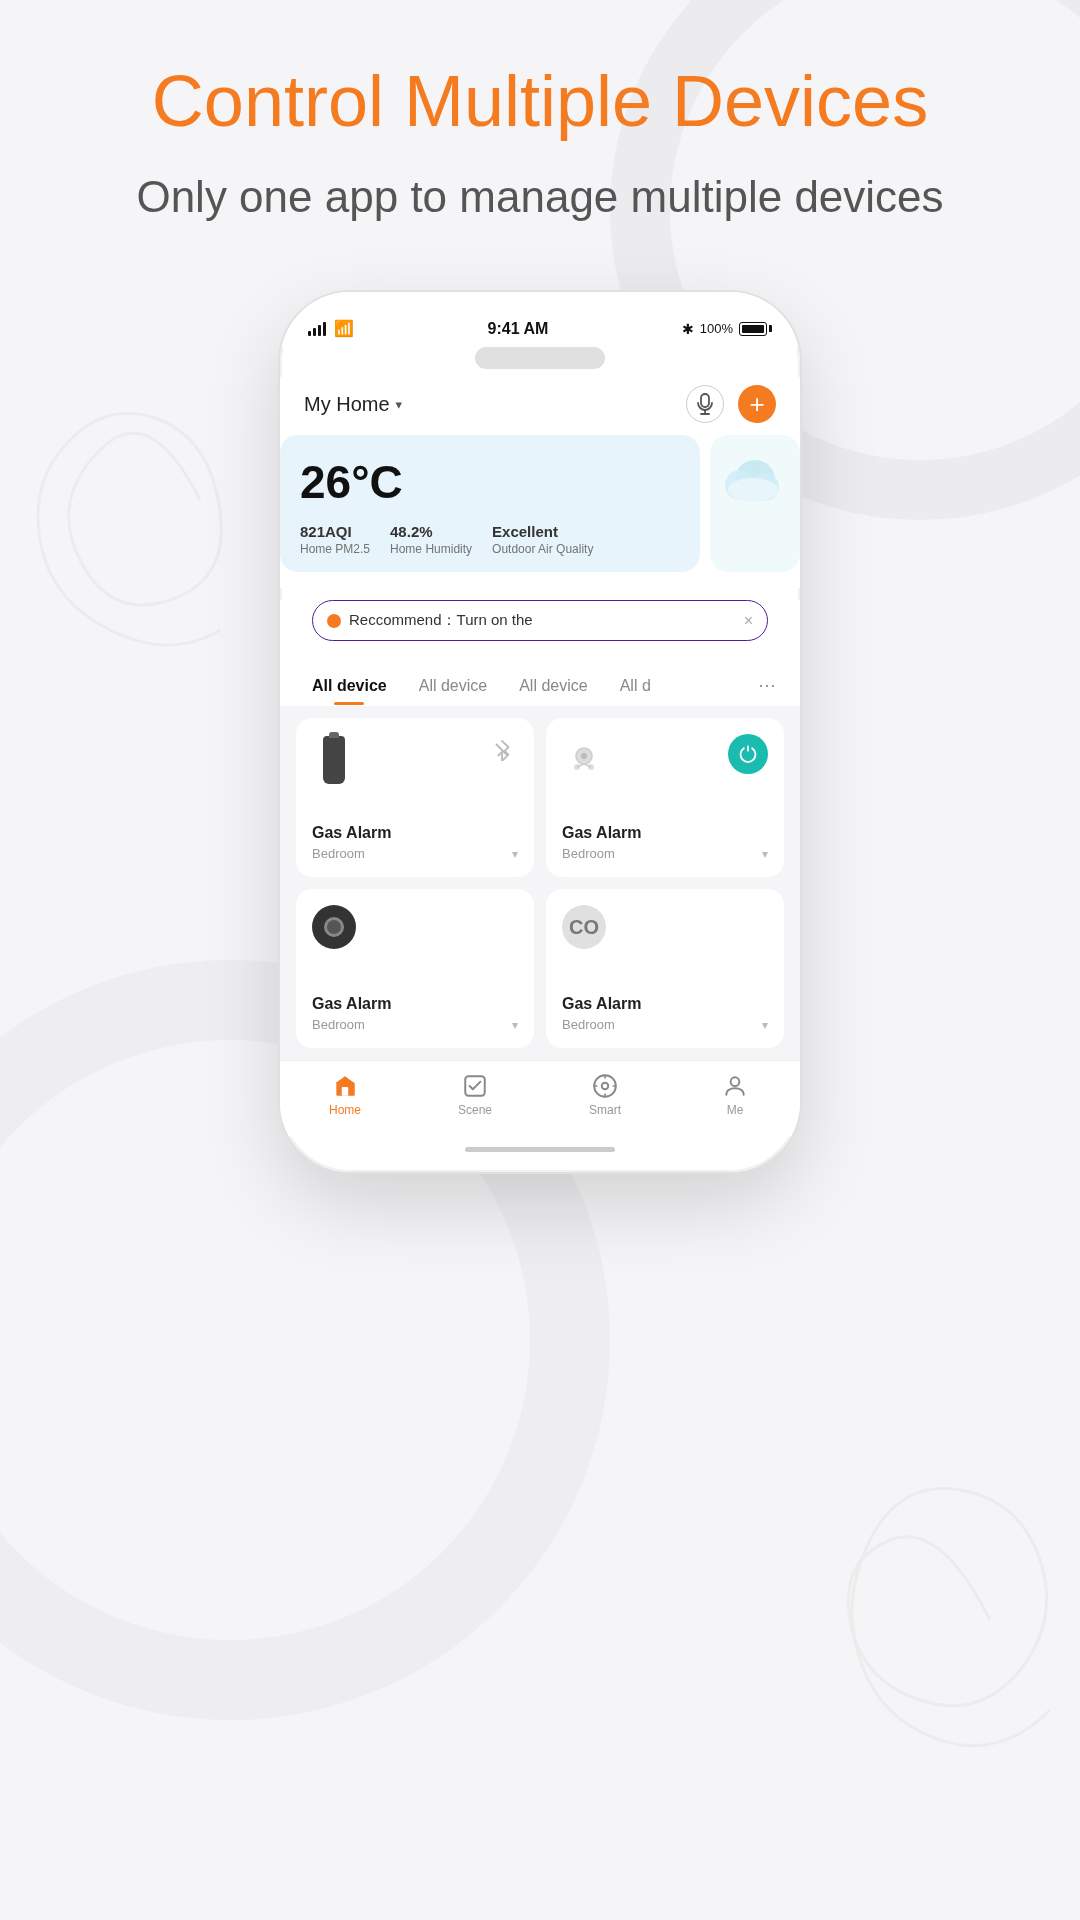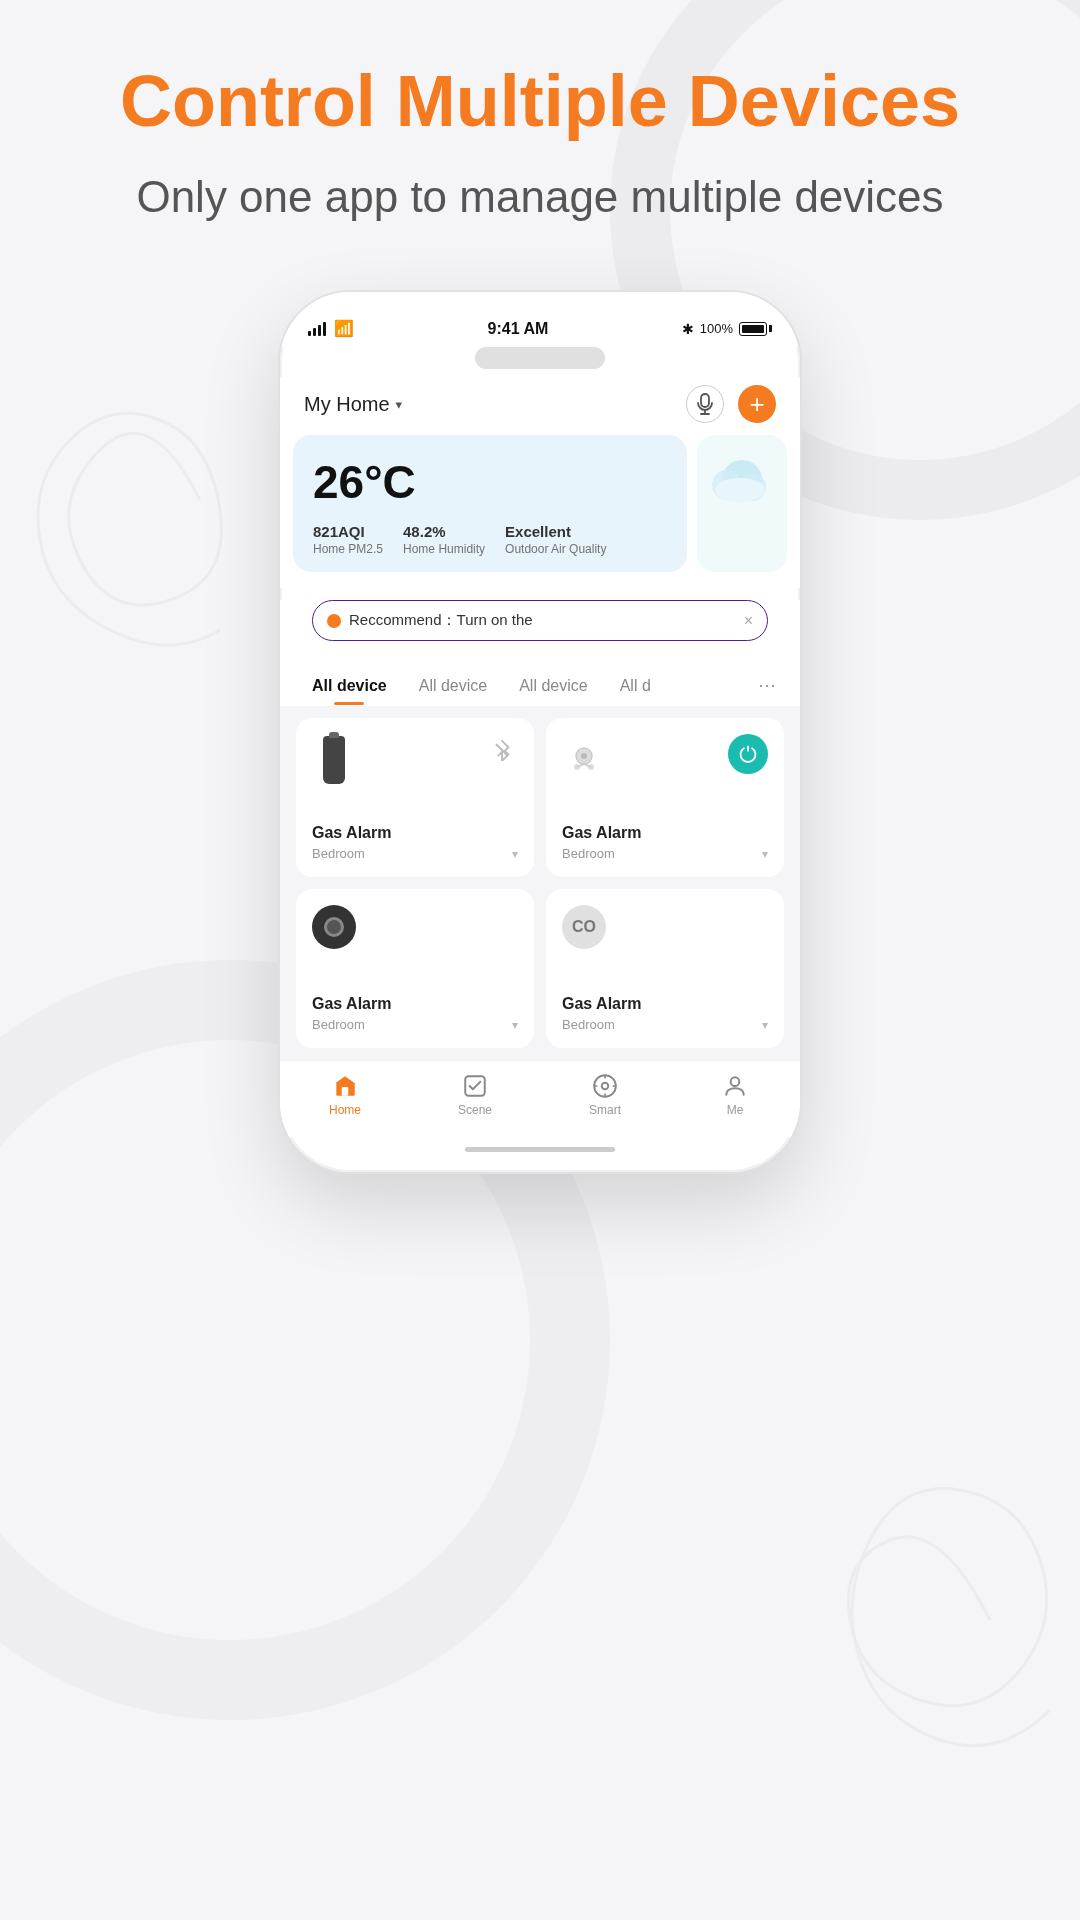--- a/index.html
+++ b/index.html
@@ -37,21 +37,21 @@
       left: -150px;
       width: 600px;
       height: 600px;
       border: 80px solid rgba(200,200,210,0.15);
       border-radius: 50%;
       z-index: 0;
     }
 
     .page-title {
       font-size: 72px;
-      font-weight: 700;
+      font-weight: 400;
       color: #f47b20;
       text-align: center;
       margin-bottom: 30px;
       z-index: 1;
       position: relative;
     }
 
     .page-subtitle {
       font-size: 44px;
       color: #555;
@@ -217,21 +217,21 @@
       color: #fff;
       font-size: 26px;
       font-weight: 300;
       line-height: 1;
     }
 
     
     .weather-section {
       display: flex;
       gap: 10px;
-      padding: 0 13px 16px;
+      padding: 0 0 16px;
       background: #fff;
     }
 
     .weather-card {
       flex: 1;
       background: #e8f4fc;
       border-radius: 18px;
       padding: 20px 20px 16px;
     }
 
@@ -438,21 +438,21 @@
 
     
     .co-badge {
       width: 44px;
       height: 44px;
       background: #e0e0e0;
       border-radius: 50%;
       display: flex;
       align-items: center;
       justify-content: center;
-      font-size: 16px;
+      font-size: 20px;
       font-weight: 700;
       color: #777;
     }
 
     .device-name {
       font-size: 16px;
       font-weight: 600;
       color: #222;
       margin-bottom: 4px;
     }

